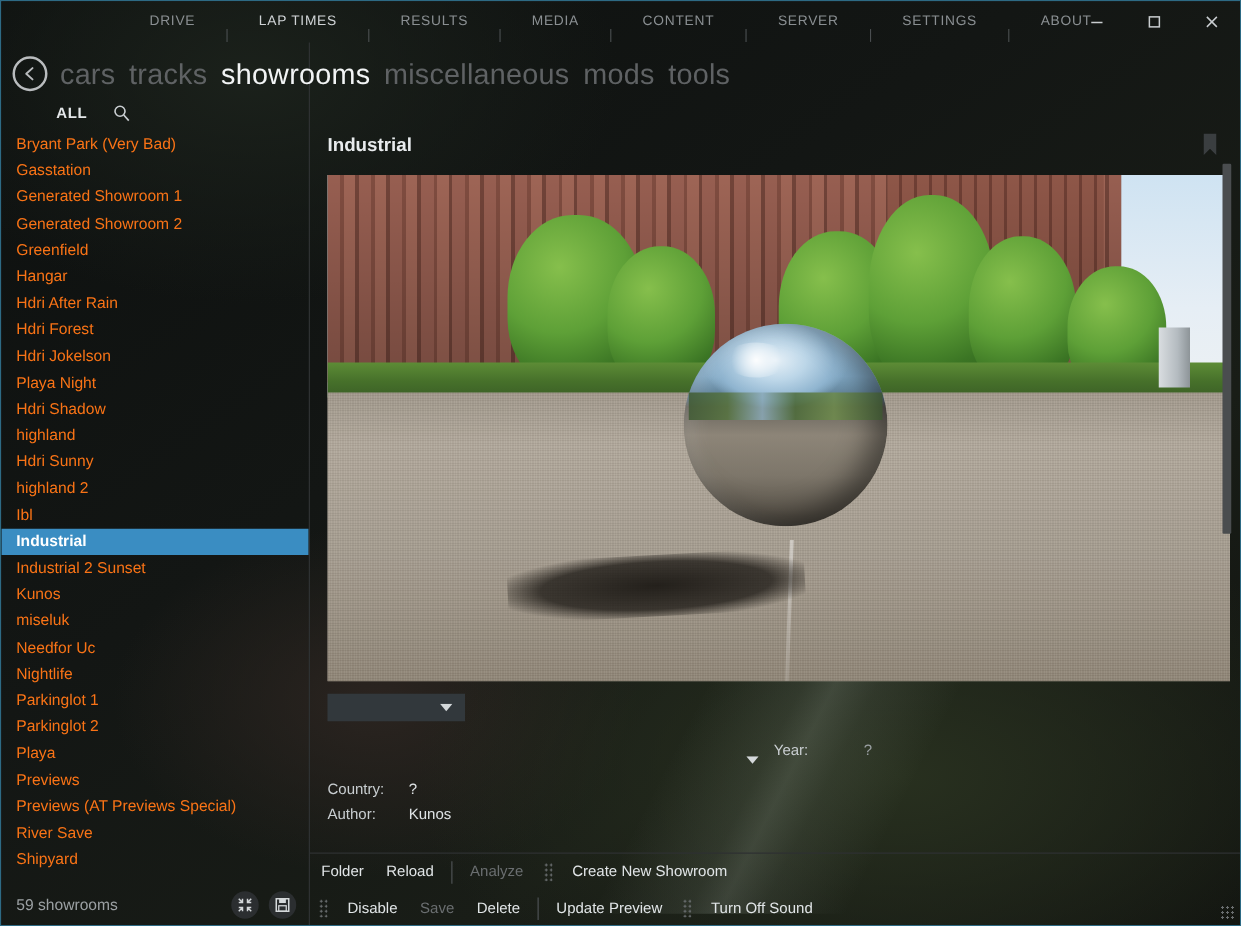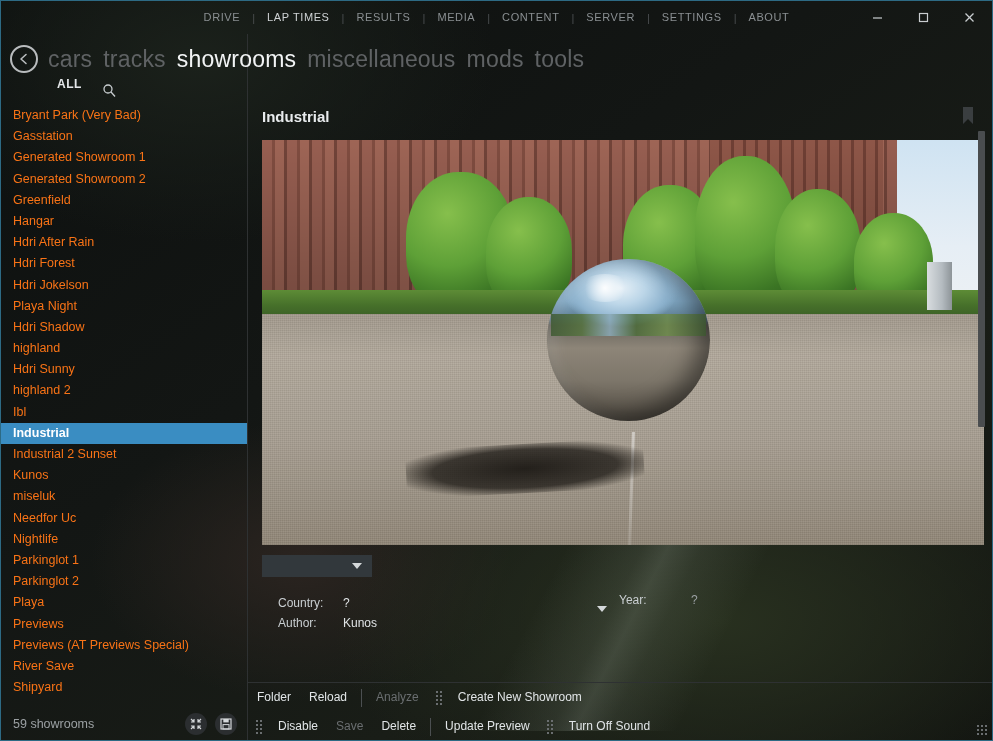--- a/index.html
+++ b/index.html
@@ -34,21 +34,21 @@
                 rgba(220,235,220,0.16) 50%, rgba(190,205,190,0.09) 54%, rgba(255,255,255,0) 62%);
     pointer-events: none;
   }
 
   
   .titlebar {
     position: absolute; top: 0; left: 0; right: 0; height: 33px;
     display: flex; align-items: center; justify-content: center;
     z-index: 20;
   }
-  .topmenu { display: flex; align-items: center; gap: 4px; }
+  .topmenu { display: flex; align-items: flex-end; gap: 16px; }
   .topmenu .mi {
     font-size: 11px; letter-spacing: .6px;
     color: #8a8f92; padding: 0 8px; line-height: 33px; cursor: default;
   }
   .topmenu .mi.active { color: #cfd3d5; }
   .topmenu .sep { color: #4a4e50; font-size: 11px; }
   .wctrls { position: absolute; right: 0; top: 0; height: 33px; display: flex; }
   .wbtn {
     width: 46px; height: 33px; display: flex; align-items: center; justify-content: center;
     color: #c9cdd0; font-size: 13px; cursor: default;
@@ -64,22 +64,22 @@
     width: 28px; height: 28px; margin-left: 9px; margin-right: 10px;
     border: 2px solid #b9bcbe; border-radius: 50%;
     display: flex; align-items: center; justify-content: center; cursor: default;
   }
   .navitems { display: flex; align-items: baseline; gap: 11px; }
   .navitem { font-size: 23px; color: #5f6264; font-weight: 300; cursor: default; letter-spacing: .2px; }
   .navitem.active { color: #f2f4f5; }
 
   
   .filterrow {
-    position: absolute; top: 76px; left: 12px; width: 246px; height: 26px;
-    display: flex; z-index: 20;
+    position: absolute; top: 76px; left: 0; width: 246px; height: 26px;
+    display: flex; align-items: center; z-index: 20;
   }
   .filter-all { margin-left: 44px; font-size: 12px; font-weight: bold; color: #e4e7e9; letter-spacing: .5px; cursor: default; }
   .filter-search { margin-left: 20px; cursor: default; display:flex; align-items:center; }
 
   
   .sidebar {
     position: absolute; left: 0; top: 104px; width: 246px; bottom: 32px;
     overflow: hidden; z-index: 15;
   }
   .listrow {
@@ -203,21 +203,21 @@
     background: linear-gradient(90deg,#d9dde0 0%, #b4bbc0 60%, #8d9498 100%);
   }
 
   
   .meta-dd {
     position: absolute; left: 14px; top: 521px; width: 110px; height: 22px;
     background: #32383c; display: flex; align-items: center; justify-content: flex-end;
     padding-right: 10px; cursor: default;
   }
   .meta-grid {
-    position: absolute; left: 14px; top: 559px; font-size: 12px; color: #dfe3e5; margin-left: 16px;
+    position: absolute; left: 14px; top: 587px; font-size: 12px; color: #dfe3e5;
   }
   .meta-line { height: 20px; line-height: 20px; display: flex; cursor: default; }
   .meta-label { width: 65px; color: #c9ced1; }
   .meta-value { color: #dfe3e5; }
   .year-dd-arrow { position: absolute; left: 349px; top: 565px; cursor: default; }
   .year-label { position: absolute; left: 371px; top: 559px; font-size: 12px; color: #c9ced1; cursor: default; }
   .year-value { position: absolute; left: 443px; top: 559px; font-size: 12px; color: #9ba0a3; cursor: default; }
 
   
   .bottombar {

